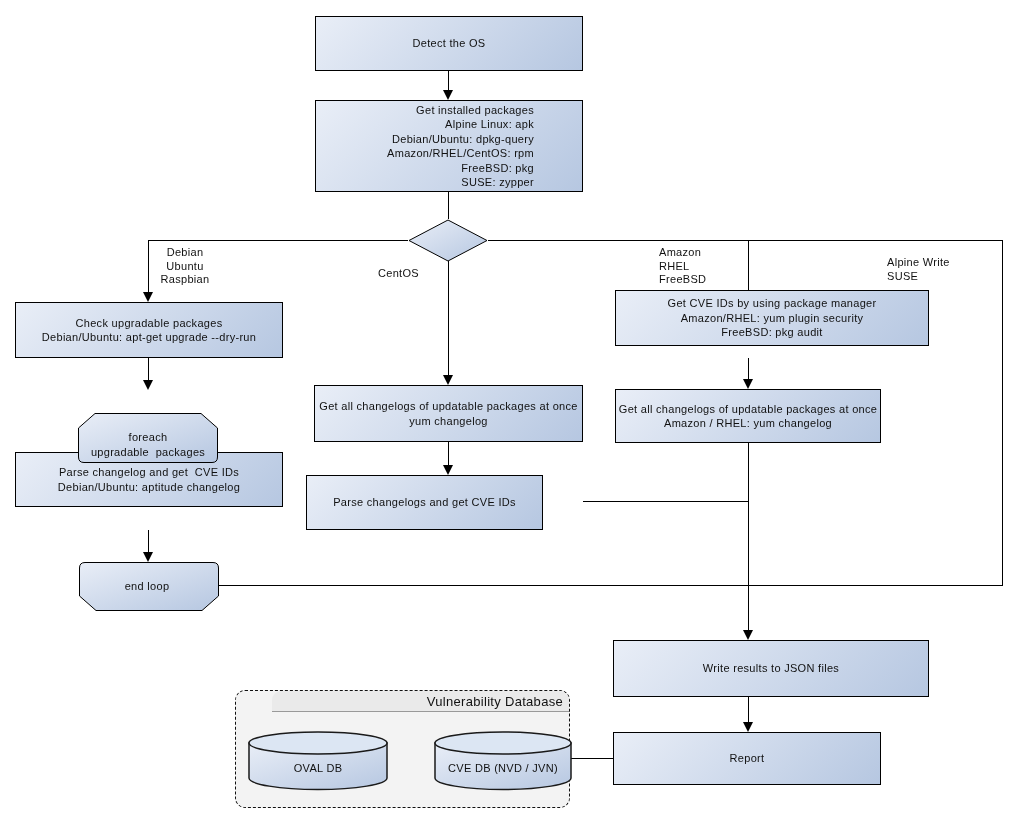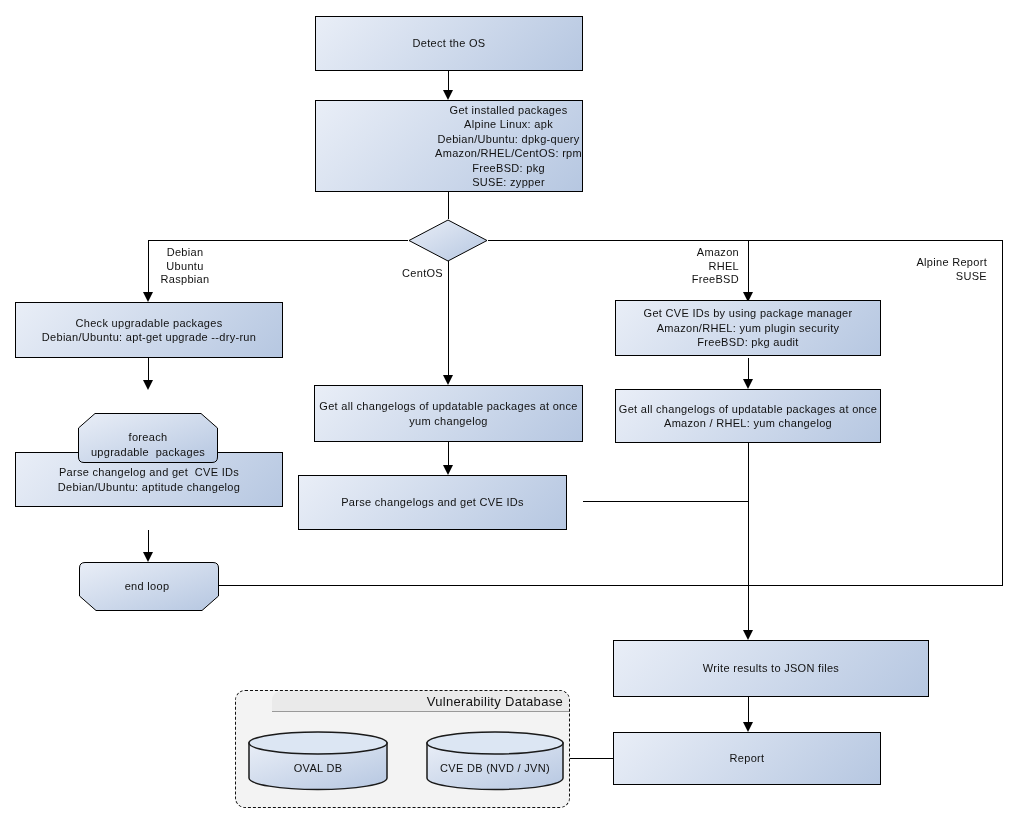--- a/index.html
+++ b/index.html
@@ -4,31 +4,31 @@
 <style>
   html,body{margin:0;padding:0;background:#ffffff;}
   .canvas{position:relative;width:1019px;height:823px;background:#fff;
           font-family:"Liberation Sans",sans-serif;color:var(--text,#111);overflow:hidden;}
   
   .node{position:absolute;box-sizing:border-box;border:1px solid var(--node-border,#000);
         background:linear-gradient(135deg,var(--node-gradient-start,#e9eef7) 0%,var(--node-gradient-end,#b6c7e1) 100%);
         display:flex;align-items:center;justify-content:center;}
   .node-text{font-size:11px;line-height:14.5px;letter-spacing:.3px;text-align:center;white-space:pre;}
   .node.align-right{justify-content:flex-end;}
-  .node.align-right .node-text{text-align:center;}
+  .node.align-right .node-text{text-align:right;padding-right:48px;}
   
   .hline,.vline{position:absolute;background:var(--connector,#000);}
   .hline{height:1px;}
   .vline{width:1px;}
   .arr{position:absolute;width:0;height:0;border-left:5px solid transparent;
        border-right:5px solid transparent;border-top:10px solid var(--connector,#000);}
   
   .blabel{position:absolute;font-size:11px;line-height:13.5px;letter-spacing:.3px;white-space:pre;}
   .blabel.center{text-align:center;}
-  .blabel.right{text-align:right;}
+  .blabel.right{text-align:left;}
   
   .shape{position:absolute;}
   .shape svg{position:absolute;left:0;top:0;overflow:visible;}
   .shape .node-text{position:absolute;left:0;top:0;right:0;bottom:0;
         display:flex;align-items:center;justify-content:center;}
   
   .group{position:absolute;box-sizing:border-box;border:1px dashed #111;border-radius:10px;
          background:var(--group-fill,#f3f3f3);padding-left:36px;}
   .group-header{box-sizing:border-box;height:21px;border-bottom:1px solid #999;
          background:var(--group-header,#eaeaea);border-radius:9px 9px 0 0;
@@ -88,21 +88,21 @@
   <div class="arr" style="left:743px;top:722px"></div>
 
   
   <div class="blabel center" style="left:152px;top:246px;width:66px">Debian
 Ubuntu
 Raspbian</div>
   <div class="blabel right" style="left:378px;top:267px;width:65px">CentOS</div>
   <div class="blabel right" style="left:659px;top:246px;width:80px">Amazon
 RHEL
 FreeBSD</div>
-  <div class="blabel right" style="left:887px;top:256px;width:100px">Alpine Report
+  <div class="blabel right" style="left:887px;top:256px;width:100px">Alpine Write
 SUSE</div>
 
   
   <div class="node" style="left:315px;top:16px;width:268px;height:55px">
     <div class="node-text">Detect the OS</div>
   </div>
 
   <div class="node align-right" style="left:315px;top:100px;width:268px;height:92px">
     <div class="node-text">Get installed packages
 Alpine Linux: apk
@@ -120,25 +120,25 @@
   <div class="node" style="left:15px;top:452px;width:268px;height:55px">
     <div class="node-text">Parse changelog and get  CVE IDs
 Debian/Ubuntu: aptitude changelog</div>
   </div>
 
   <div class="node" style="left:314px;top:385px;width:269px;height:57px">
     <div class="node-text">Get all changelogs of updatable packages at once
 yum changelog</div>
   </div>
 
-  <div class="node" style="left:298px;top:475px;width:269px;height:55px">
+  <div class="node" style="left:306px;top:475px;width:237px;height:55px">
     <div class="node-text">Parse changelogs and get CVE IDs</div>
   </div>
 
-  <div class="node" style="left:615px;top:300px;width:266px;height:56px">
+  <div class="node" style="left:615px;top:290px;width:314px;height:56px">
     <div class="node-text">Get CVE IDs by using package manager
 Amazon/RHEL: yum plugin security
 FreeBSD: pkg audit</div>
   </div>
 
   <div class="node" style="left:615px;top:389px;width:266px;height:54px">
     <div class="node-text">Get all changelogs of updatable packages at once
 Amazon / RHEL: yum changelog</div>
   </div>
 
@@ -178,21 +178,21 @@
     <div class="group-header">Vulnerability Database</div>
 
     <div class="cyl" style="left:12px;top:40px">
       <svg width="140" height="60" viewBox="0 0 140 60">
         <path d="M 1 12 L 1 47 A 69 11.5 0 0 0 139 47 L 139 12 Z" fill="url(#gradBlue)" stroke="#1a1a1a" stroke-width="1.5"></path>
         <ellipse cx="70" cy="12" rx="69" ry="11" style="fill:var(--cylinder-top,#dce6f3)" stroke="#1a1a1a" stroke-width="1.5"></ellipse>
       </svg>
       <div class="node-text">OVAL DB</div>
     </div>
 
-    <div class="cyl" style="left:190px;top:40px;width:138px">
+    <div class="cyl" style="left:198px;top:40px;width:138px">
       <svg width="138" height="60" viewBox="0 0 138 60">
         <path d="M 1 12 L 1 47 A 68 11.5 0 0 0 137 47 L 137 12 Z" fill="url(#gradBlue)" stroke="#1a1a1a" stroke-width="1.5"></path>
         <ellipse cx="69" cy="12" rx="68" ry="11" style="fill:var(--cylinder-top,#dce6f3)" stroke="#1a1a1a" stroke-width="1.5"></ellipse>
       </svg>
       <div class="node-text">CVE DB (NVD / JVN)</div>
     </div>
   </div>
 
 </div>
 

